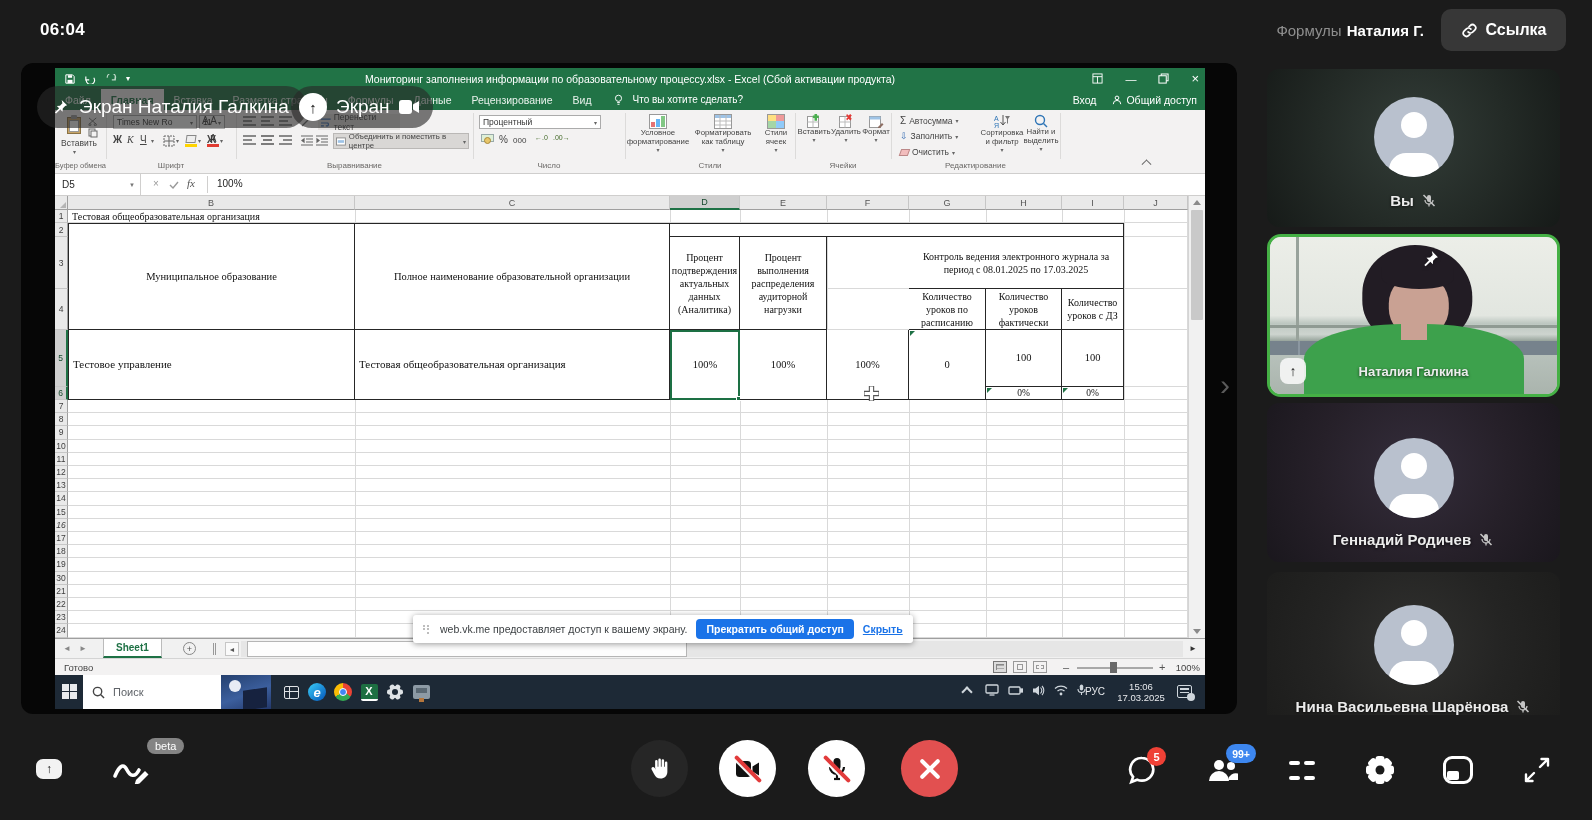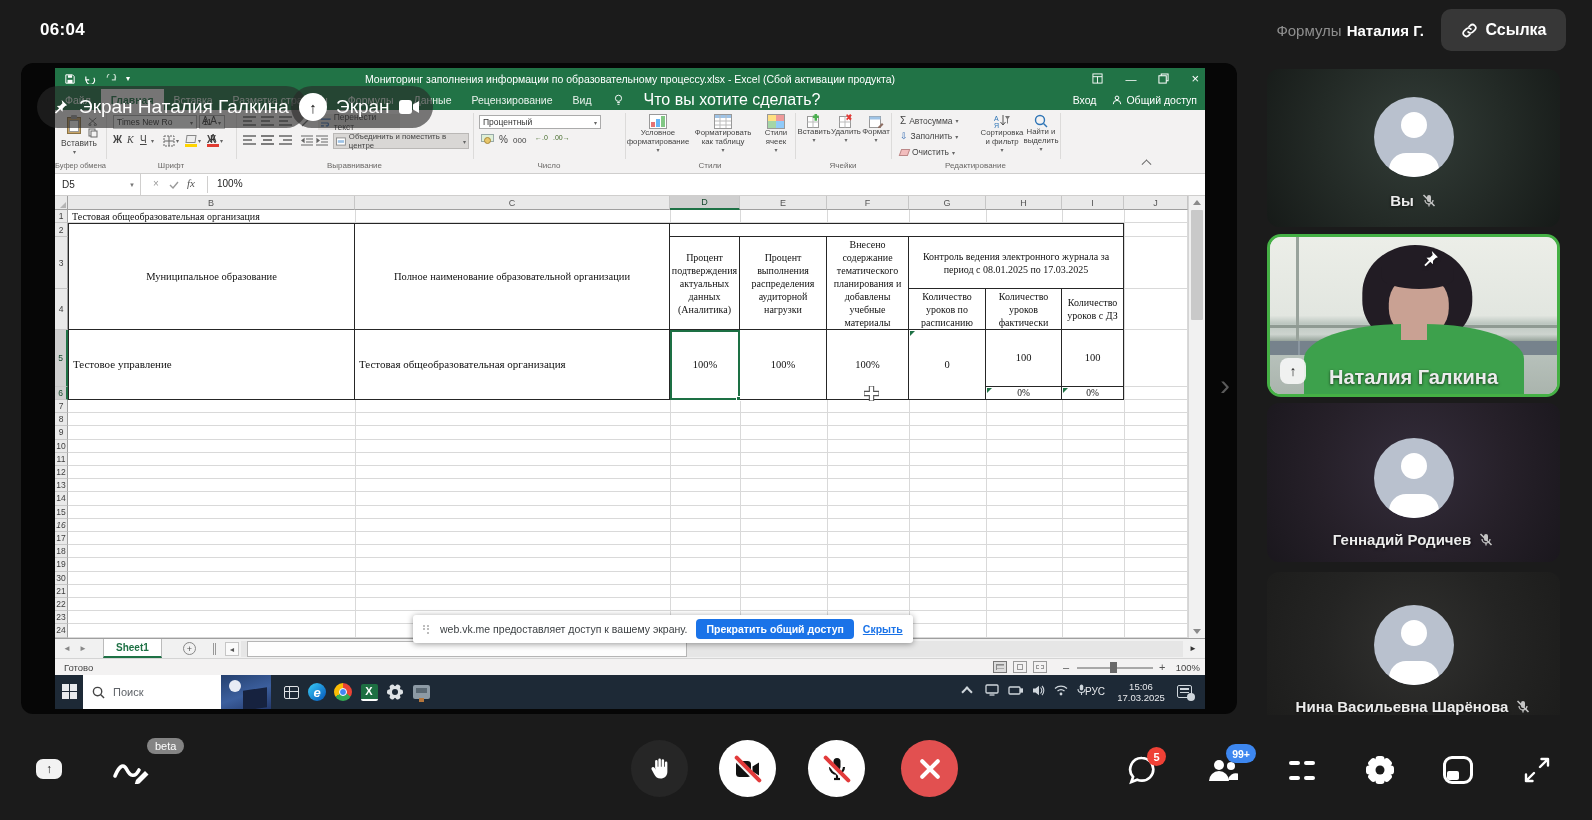--- a/index.html
+++ b/index.html
@@ -15,21 +15,21 @@
 
 #share{left:21px;top:63px;width:1216px;height:651px;background:#060606;border-radius:12px;overflow:hidden}
 #excel{left:34px;top:5px;width:1150px;height:641px;background:#f3f2f2;color:#262626}
 #etitle{left:0;top:0;width:1150px;height:21px;background:#217346;color:#fff}
 #etitle .ttl{position:absolute;left:0;right:0;top:0;height:21px;display:flex;align-items:center;justify-content:center;font-size:10.5px;color:#fff}
 #qat{position:absolute;left:10px;top:0;height:21px;display:flex;align-items:center;gap:9px}
 #winbtns{position:absolute;right:6px;top:0;height:21px;display:flex;align-items:center;gap:22px;font-size:11px}
 #emenu{left:0;top:21px;width:1150px;height:21px;background:#217346;display:flex;align-items:center}
 .mtab{padding:0 10px;font-size:10.5px;color:#e9f2ec;height:21px;display:flex;align-items:center}
 .mtab.active{background:#f3f2f2;color:#1e7145;font-weight:700}
-#tellme{display:flex;align-items:center;gap:21px;margin-left:12px;color:#fff;font-size:16px}
+#tellme{display:flex;align-items:center;gap:10px;margin-left:12px;color:#fff;font-size:10px}
 #acct{position:absolute;right:8px;top:21px;height:21px;display:flex;align-items:center;gap:16px;color:#fff;font-size:10.5px}
 
 #ribbon{left:0;top:42px;width:1150px;height:64px;background:#f3f2f2;border-bottom:1px solid #cfcecd;font-size:8.5px;color:#444}
 .rdiv{position:absolute;top:3px;height:46px;width:1px;background:#dcdbda}
 .glabel{position:absolute;top:51px;font-size:8px;color:#6a6866;text-align:center;white-space:nowrap}
 .rbox{position:absolute;background:#fff;border:1px solid #ababab;font-size:8.5px;color:#333;display:flex;align-items:center;padding:0 3px;justify-content:space-between}
 .dn{color:#666;font-size:6px}
 .rtxt{position:absolute;white-space:nowrap}
 .bigbtn{position:absolute;display:flex;flex-direction:column;align-items:center;text-align:center;font-size:7.8px;line-height:1.15;color:#444}
 
@@ -493,21 +493,20 @@
           <div class="vgl" style="left: 1056px;"></div>
           <div class="vgl" style="left: 1119px;"></div>
         </div>
       <div id="cells">
         <div class="tc left" style="left:0;top:0;width:602px;height:13px;background:transparent;border:none;font-size:10px">Тестовая общеобразовательная организация</div>
         <div class="tc tl ll" style="left:0;top:13px;width:287px;height:107px;font-size:10.5px">Муниципальное образование</div>
         <div class="tc tl" style="left:287px;top:13px;width:315px;height:107px;font-size:10.5px">Полное наименование образовательной организации</div>
         <div class="tc tl" style="left:602px;top:13px;width:454px;height:14px"></div>
         <div class="tc" style="left:602px;top:27px;width:70px;height:93px">Процент подтверждения актуальных данных (Аналитика)</div>
         <div class="tc" style="left:672px;top:27px;width:87px;height:93px">Процент выполнения распределения аудиторной нагрузки</div>
-        <div class="tc" style="left:759px;top:27px;width:82px;height:93px">Внесено содержание тематического планирования и добавлены учебные материалы</div>
         <div class="tc" style="left:841px;top:27px;width:215px;height:52px">Контроль ведения электронного журнала за период с 08.01.2025 по 17.03.2025</div>
         <div class="tc" style="left:841px;top:79px;width:77px;height:41px">Количество уроков по расписанию</div>
         <div class="tc" style="left:918px;top:79px;width:76px;height:41px">Количество уроков фактически</div>
         <div class="tc" style="left:994px;top:79px;width:62px;height:41px">Количество уроков с ДЗ</div>
         <div class="tc ll left" style="left:0;top:120px;width:287px;height:70px;font-size:11px">Тестовое управление</div>
         <div class="tc left" style="left:287px;top:120px;width:315px;height:70px;font-size:11px">Тестовая общеобразовательная организация</div>
         <div class="tc" style="left:602px;top:120px;width:70px;height:70px;border:2px solid #1d7044;font-size:10.5px">100%</div>
         <div class="abs" style="left:668px;top:186px;width:5px;height:5px;background:#1d7044;border:1px solid #fff"></div>
         <div class="tc" style="left:672px;top:120px;width:87px;height:70px;font-size:10.5px">100%</div>
         <div class="tc" style="left:759px;top:120px;width:82px;height:70px;font-size:10.5px">100%</div>
@@ -706,21 +705,21 @@
     <div class="abs" style="left:50%;top:8px;width:110px;height:100px;background:#221c24;border-radius:48% 52% 44% 44%;transform:translateX(-47%)"></div>
     <div class="abs" style="left:50%;top:38px;width:60px;height:62px;background:#c9a193;border-radius:46%;transform:translateX(-42%)"></div>
     <div class="abs" style="left:50%;top:30px;width:72px;height:22px;background:#221c24;border-radius:0 0 50% 55%;transform:translateX(-45%)"></div>
     <div class="abs" style="left:50%;bottom:-8px;width:220px;height:78px;background:#3da14c;border-radius:45% 45% 0 0;transform:translateX(-50%)"></div>
     <div class="abs" style="left:50%;bottom:54px;width:26px;height:18px;background:#c9a193;transform:translateX(-50%)"></div>
   </div>
   <svg class="abs" style="left:150px;top:12px;filter:drop-shadow(0 1px 2px rgba(0,0,0,.4))" width="20" height="20" viewBox="0 0 24 24" fill="#fff">
       <path d="M14.2 2.5l7.3 7.3-2.6 1-3.2 3.2-.3 4.2-3-3-5.6 5.6-1.6-1.6 5.6-5.6-3-3 4.2-.3 3.2-3.2z"></path>
     </svg>
   <div class="abs" style="left:10px;bottom:10px;width:26px;height:26px;border-radius:8px;background:rgba(245,245,245,.92);display:flex;align-items:center;justify-content:center;color:#222;font-size:14px;font-weight:700">↑</div>
-  <div class="tlabel" style="bottom:5px;font-size:20px">
+  <div class="tlabel" style="bottom:15px;font-size:13px">
     <span>Наталия Галкина</span>
   </div>
 </div>
 
 <div class="tile" style="top:403px;height:159px;background:radial-gradient(circle at 50% 42%,#342d3b 0%,#262029 55%,#1a171d 100%)">
   <div class="avatar" style="top:35px">
       <div class="hd"></div>
       <div class="bd"></div>
     </div>
   <div class="tlabel" style="bottom:14px">

